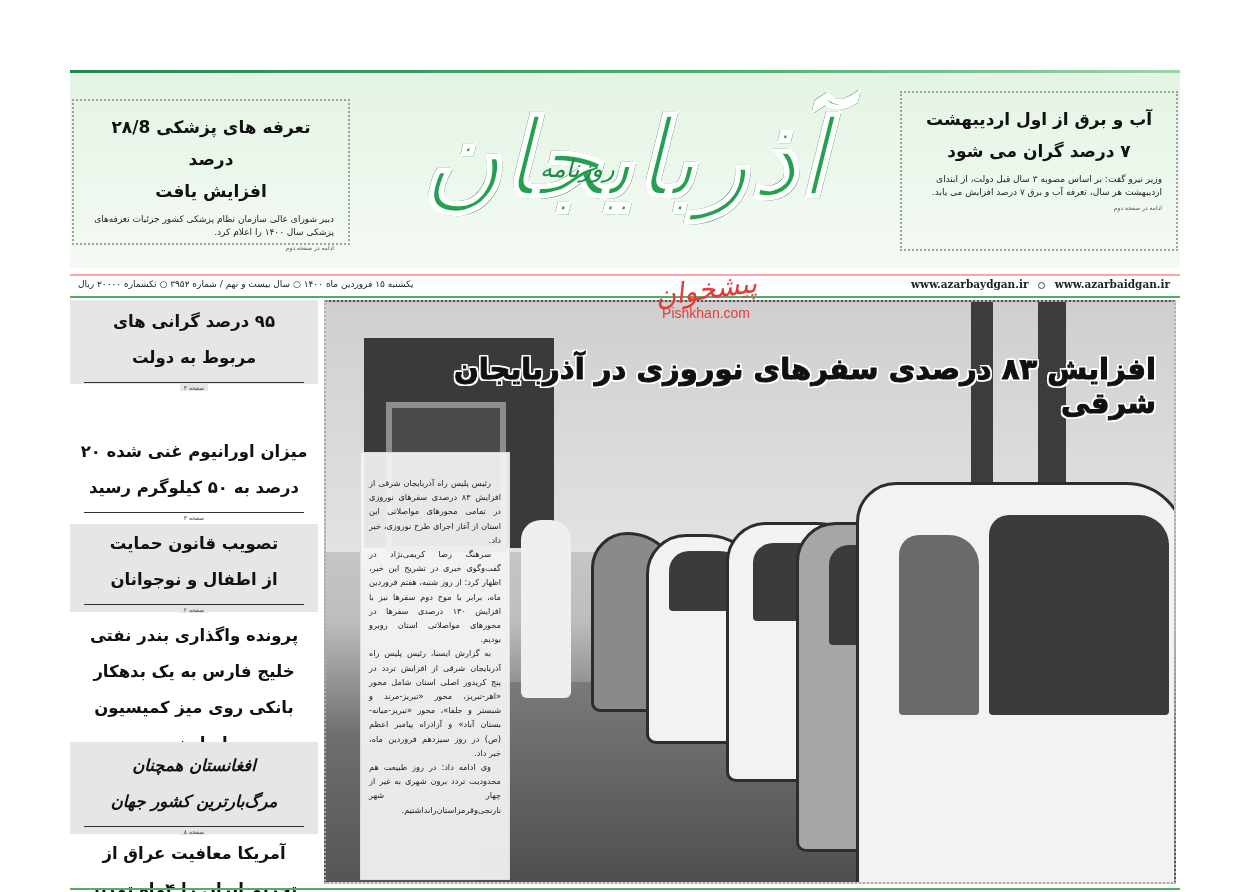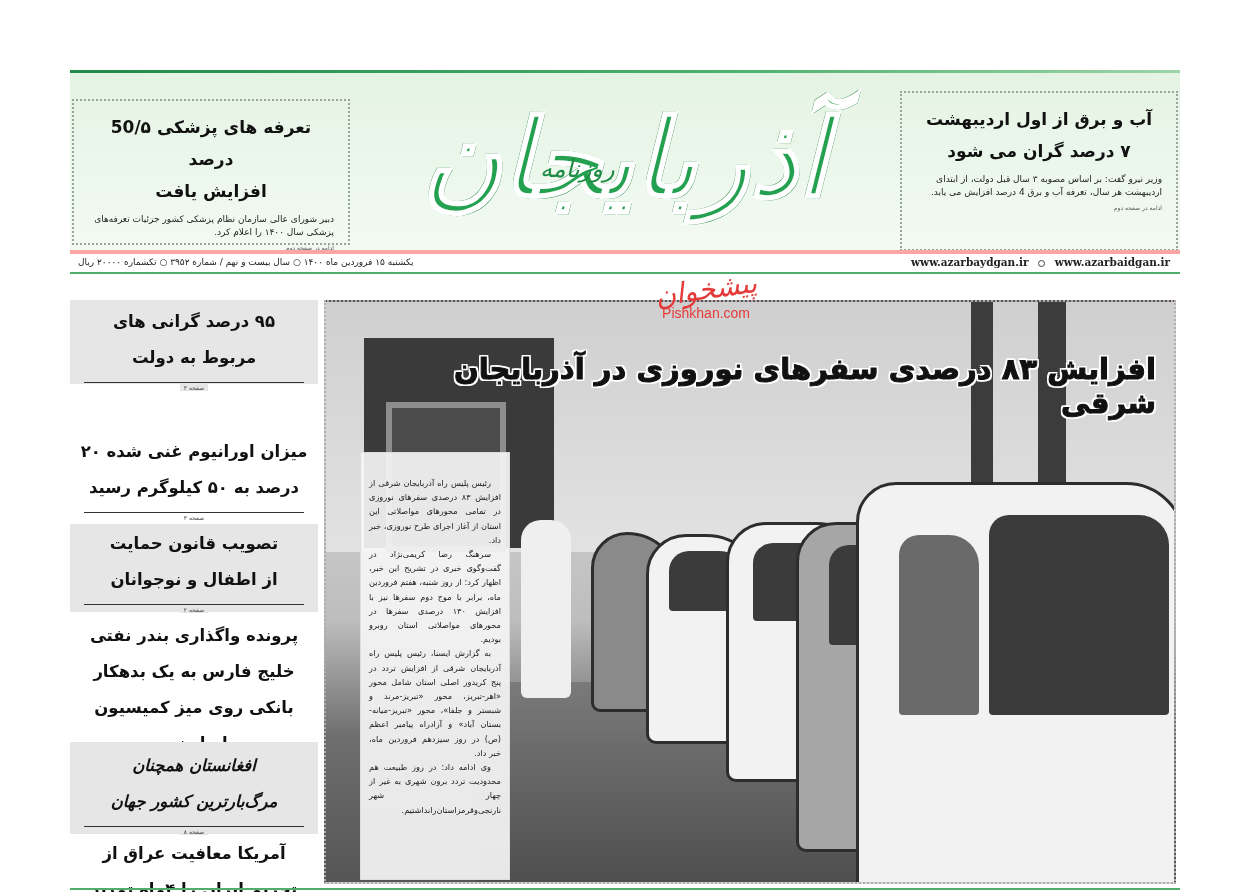--- a/index.html
+++ b/index.html
@@ -45,22 +45,22 @@
     color: #24a150; -webkit-text-stroke: 2px #ffffff; text-shadow: 0 0 0 #1a7c3c, 1px 1px 0 #1a7c3c, -1px -1px 0 #1a7c3c;
     direction: rtl; letter-spacing: -2px;
   }
   .logo .logo-sub {
     position: absolute; left: 130px; top: 78px; font-family: "DejaVu Serif", serif;
     font-style: italic; font-size: 24px; color: #1d8a44; direction: rtl;
   }
 
   
   .infobar {
-    position: absolute; left: 0; top: 180px; width: 1110px; height: 24px;
-    border-top: 4px solid #fca5a5; border-bottom: 2px solid #4fae6b; background: #fff;
+    position: absolute; left: 0; top: 204px; width: 1110px; height: 24px;
+    border-top: 2px solid #fca5a5; border-bottom: 2px solid #4fae6b; background: #fff;
   }
   .info-date {
     position: absolute; left: 8px; top: 3px; font-size: 9px; color: #222; direction: rtl;
   }
   .info-sites {
     position: absolute; right: 10px; top: 2px; font-family: "DejaVu Serif", serif;
     font-weight: bold; font-size: 10.5px; color: #222;
   }
   .sep-dot { display: inline-block; width: 7px; height: 7px; border: 1px solid #444; border-radius: 50%; margin: 0 6px; vertical-align: middle; }
 
@@ -123,35 +123,35 @@
 
   .footer-line { position: absolute; left: 0; top: 818px; width: 1110px; height: 2px; background: #4fae6b; }
 </style>
 </head>
 <body>
 
 <div class="page">
 
   <div class="masthead">
     <div class="box box-left">
-      <div class="headline">تعرفه های پزشکی 50/۵ درصد</div>
+      <div class="headline">تعرفه های پزشکی ۲۸/8 درصد</div>
       <div class="headline">افزایش یافت</div>
       <div class="summary">دبیر شورای عالی سازمان نظام پزشکی کشور جزئیات تعرفه‌های پزشکی سال ۱۴۰۰ را اعلام کرد.</div>
       <div class="cont">ادامه در صفحه دوم</div>
     </div>
 
     <div class="logo">
       <div class="logo-text">آذربایجان</div>
       <div class="logo-sub">روزنامه</div>
     </div>
 
     <div class="box box-right">
       <div class="headline">آب و برق از اول اردیبهشت</div>
       <div class="headline">۷ درصد گران می شود</div>
-      <div class="summary">وزیر نیرو گفت: بر اساس مصوبه ۳ سال قبل دولت، از ابتدای اردیبهشت هر سال، تعرفه آب و برق 4 درصد افزایش می یابد.</div>
+      <div class="summary">وزیر نیرو گفت: بر اساس مصوبه ۳ سال قبل دولت، از ابتدای اردیبهشت هر سال، تعرفه آب و برق ۷ درصد افزایش می یابد.</div>
       <div class="cont">ادامه در صفحه دوم</div>
     </div>
   </div>
 
   <div class="infobar">
     <div class="info-date">یکشنبه ۱۵ فروردین ماه ۱۴۰۰ ○ سال بیست و نهم / شماره ۳۹۵۲ ○ تکشماره ۲۰۰۰۰ ریال</div>
     <div class="info-sites">
       <span>www.azarbaydgan.ir</span>
       <span class="sep-dot"></span>
       <span>www.azarbaidgan.ir</span>

